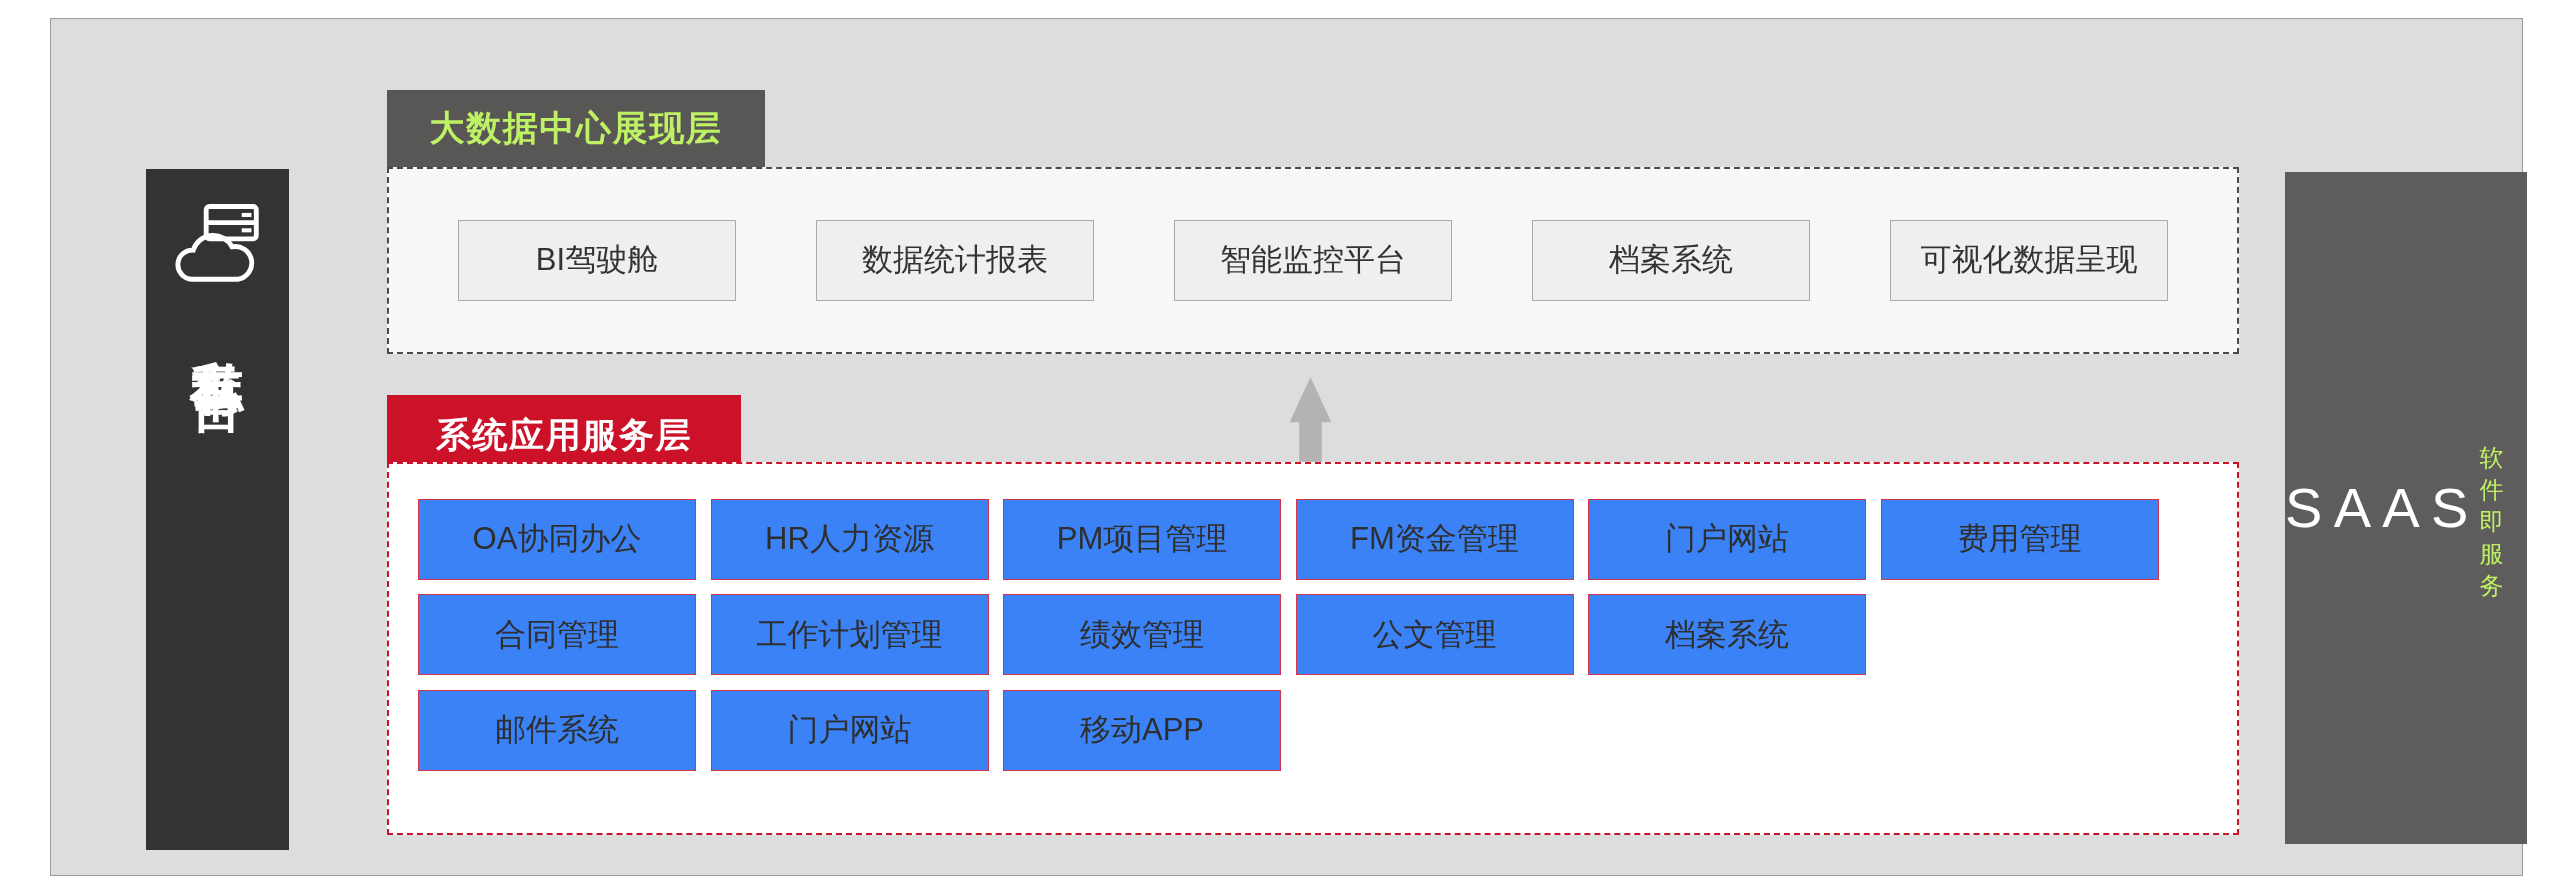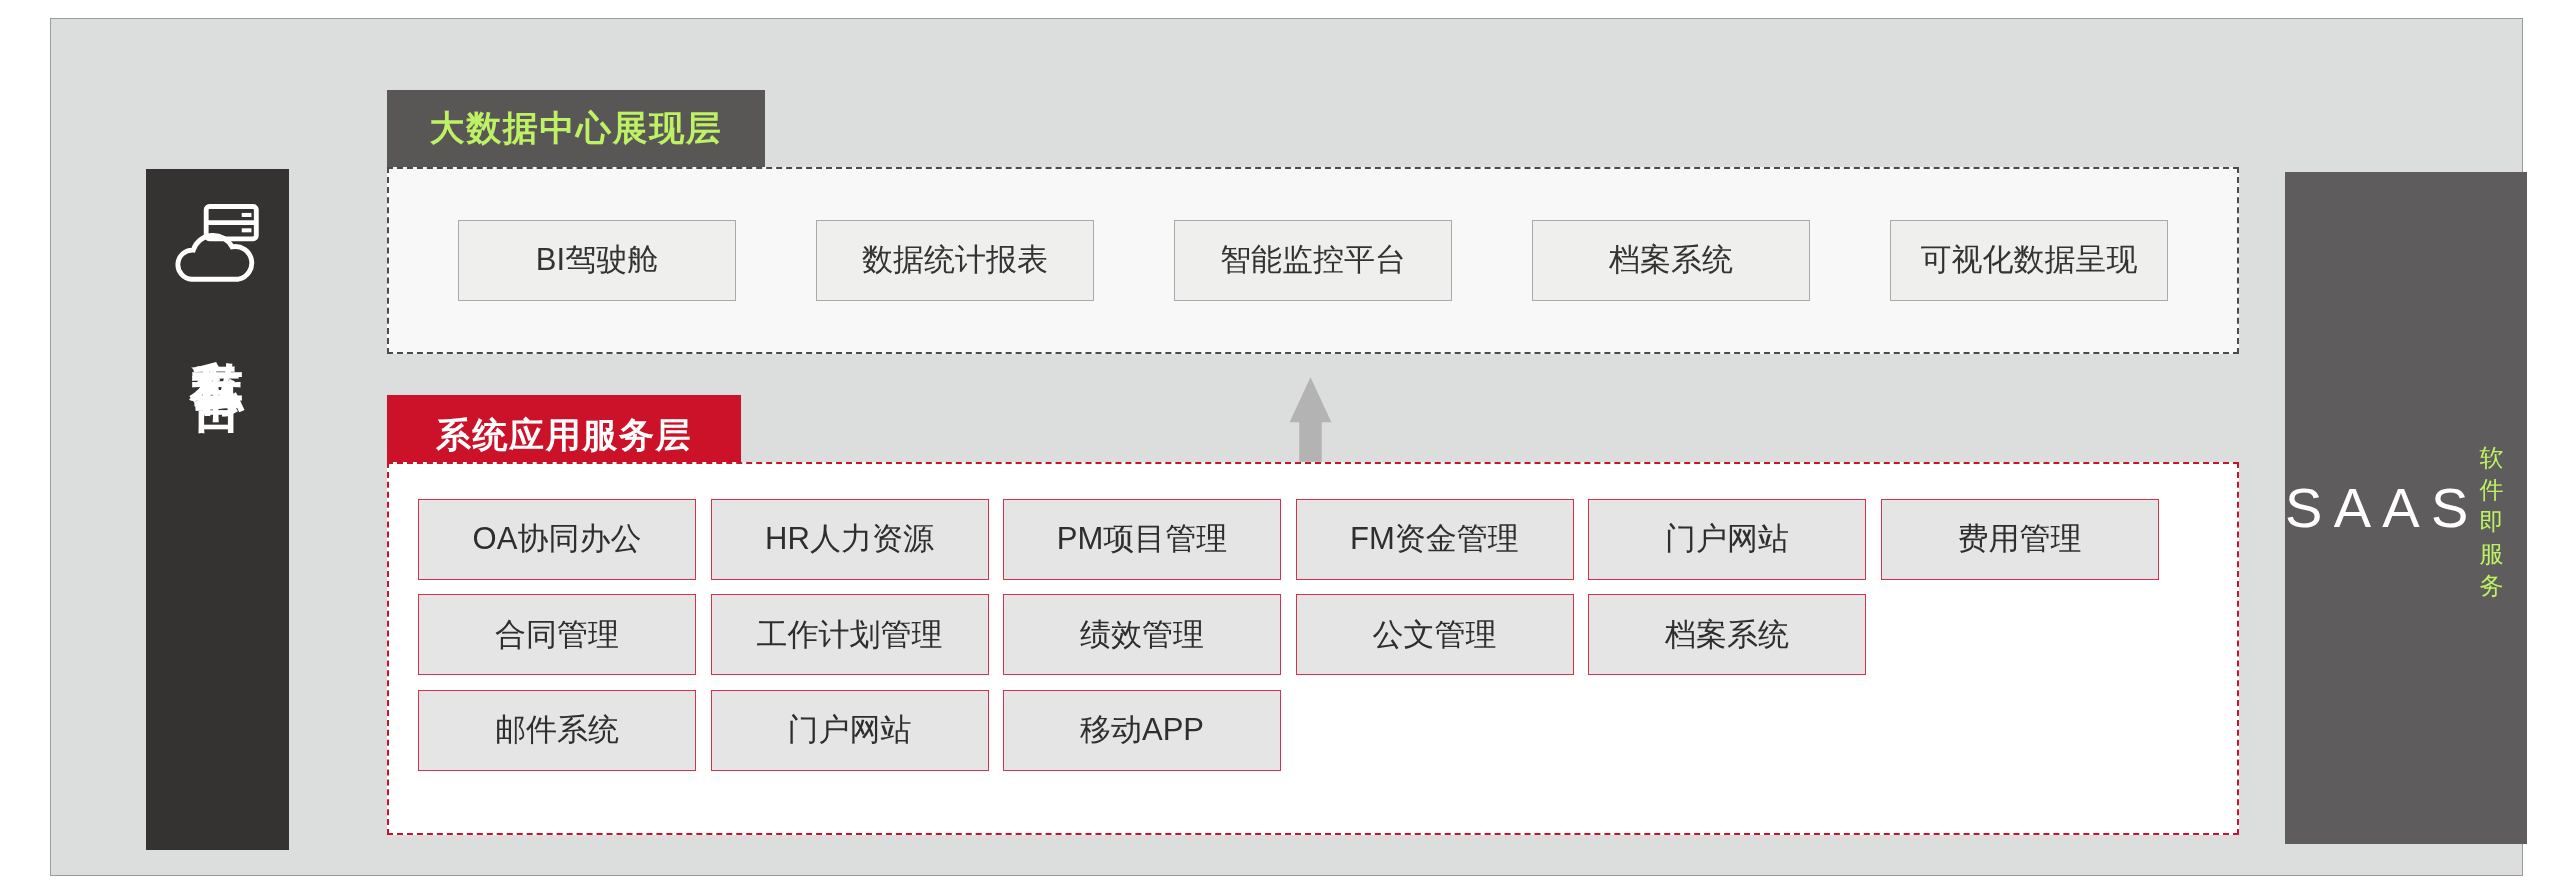--- a/index.html
+++ b/index.html
@@ -31,21 +31,21 @@
 
   
   #app-tab{position:absolute;left:336px;top:376px;width:354px;height:81px;background:#cc1229;
            display:flex;align-items:center;justify-content:center;}
   #app-tab span{color:#fff;font-size:35px;font-weight:700;letter-spacing:1.6px;}
 
   #app-panel{position:absolute;left:336px;top:443px;width:1852px;height:373px;
              background:#ffffff;border:2.4px dashed #cc1229;box-sizing:border-box;
              padding:35px 29px 0 29px;}
   .app-row{display:flex;gap:14.5px;margin-bottom:14.5px;}
-  .pbox{width:278px;height:81px;background:#e5e5e5;border:1.6px solid #d6324a;box-sizing:border-box;
+  .pbox{width:278px;height:81px;background:#3b82f6;border:1.6px solid #d6324a;box-sizing:border-box;
         display:flex;align-items:center;justify-content:center;color:#2e2e2e;font-size:31px;}
 
   
   #saas{position:absolute;left:2234px;top:153px;width:242px;height:672px;background:#5e5c5c;
         display:flex;flex-direction:row;align-items:center;justify-content:center;}
   #saas-title{color:#fff;font-size:56px;letter-spacing:11.3px;font-weight:400;}
   #saas-sub{color:#bef264;font-size:24px;letter-spacing:3.2px;margin-top:28px;}
 </style>
 </head>
 <body>

